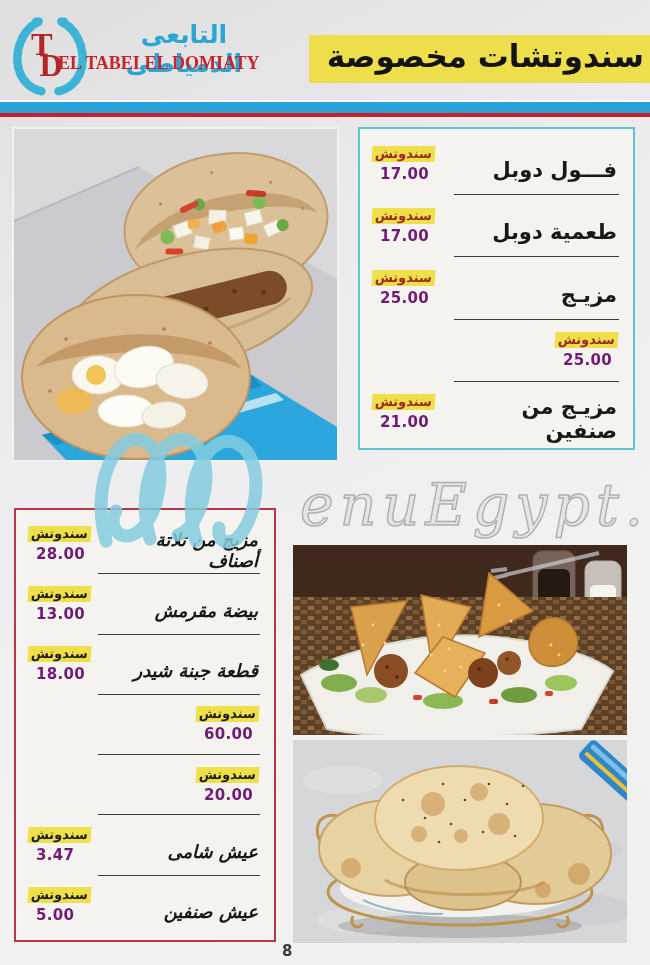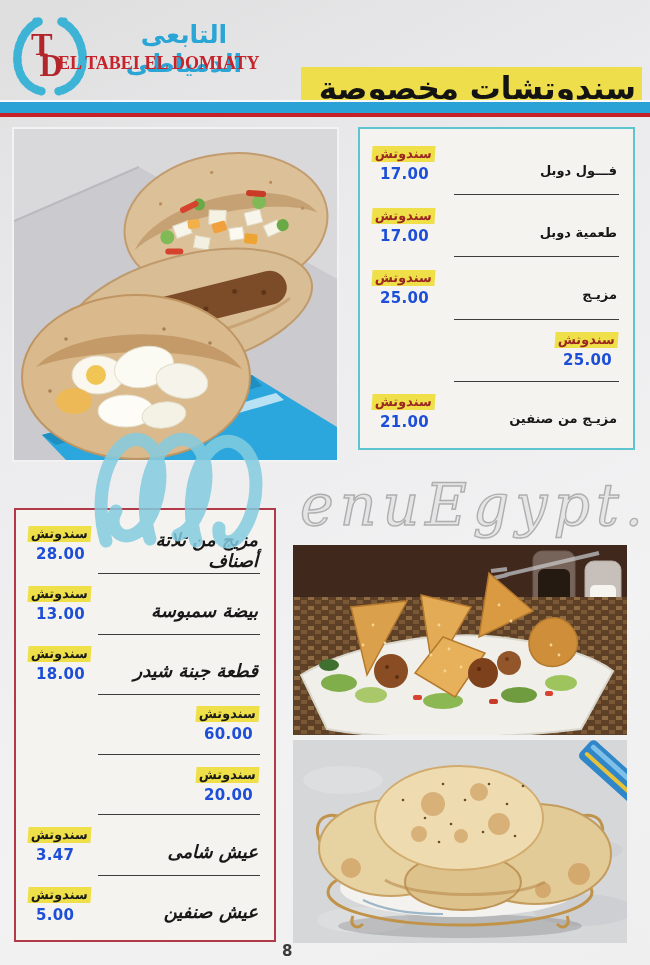--- a/index.html
+++ b/index.html
@@ -6,21 +6,21 @@
   body{width:650px;height:965px;overflow:hidden;font-family:"DejaVu Sans",sans-serif;}
   .page{position:relative;width:650px;height:965px;
         background:linear-gradient(155deg,#dededf 0%,#ebebed 30%,#f2f2f3 70%,#efeff0 100%);}
 
   
   .logo-svg{position:absolute;left:10px;top:13px;width:80px;height:84px;}
   .brand-ar{position:absolute;left:84px;top:20px;width:200px;text-align:center;direction:rtl;
             color:#2aa6d6;font-weight:bold;font-size:25px;letter-spacing:-1px;}
   .brand-en{position:absolute;left:58px;top:53px;width:250px;text-align:left;
             font-family:"Liberation Serif",serif;font-weight:bold;font-size:18px;color:#c6232b;}
-  .page-title{position:absolute;right:8px;top:38px;direction:rtl;white-space:nowrap;margin-top:32px;}
+  .page-title{position:absolute;right:0;top:38px;direction:rtl;white-space:nowrap;}
   .page-title .hl{background:#eede4b;color:#131313;font-weight:bold;font-size:31px;
                   padding:3px 6px 9px 18px;}
   .band-blue{position:absolute;left:0;top:100px;width:650px;height:11px;background:#2aa2d6;
              border-top:2px solid #f8f8f8;}
   .band-red{position:absolute;left:0;top:113px;width:650px;height:4px;background:#c62128;}
 
   
   .photo{position:absolute;display:block;}
   .photo-pitas{left:12px;top:127px;width:323px;height:331px;border:2px solid #f2f2f2;}
   .photo-samosa{left:293px;top:545px;width:334px;height:190px;}
@@ -28,30 +28,30 @@
 
   
   .menu-box{position:absolute;display:flex;flex-direction:column;background:#f4f3f0;z-index:2;
             padding:4px 6px;box-sizing:border-box;}
   .menu-box.top{left:358px;top:127px;width:277px;height:323px;border:2px solid #5ec5d0;}
   .menu-box.bottom{left:14px;top:508px;width:262px;height:434px;border:2px solid #b23a48;}
   .menu-row{flex:1;position:relative;direction:rtl;display:flex;align-items:center;}
   .menu-row:not(:last-of-type)::after{content:"";position:absolute;bottom:0;left:88px;right:8px;
             height:1px;background:#3c3c3c;}
   .menu-box.bottom .menu-row:not(:last-of-type)::after{left:76px;}
-  .item-name{flex:1;text-align:right;font-weight:bold;font-size:13px;color:#181818;
+  .item-name{flex:1;text-align:right;font-weight:bold;font-size:21px;color:#181818;
              padding:12px 10px 0 4px;}
   .menu-box.bottom .item-name{font-size:18px;font-style:italic;}
   .price-col{direction:ltr;width:78px;display:flex;flex-direction:column;align-items:flex-start;
              padding-left:6px;box-sizing:border-box;}
   .unit-badge{background:#efe049;font-weight:bold;font-size:13px;padding:0 3px 1px;margin-bottom:3px;
               transform:skewX(-4deg);}
   .menu-box.top .unit-badge{color:#9a2722;}
   .menu-box.bottom .unit-badge{color:#1a1a1a;}
-  .item-price{font-weight:bold;font-size:15px;color:#1d4ed8;padding-left:8px;letter-spacing:.3px;}
+  .item-price{font-weight:bold;font-size:15px;color:#701a75;padding-left:8px;letter-spacing:.3px;}
 
   
   .watermark{position:absolute;left:88px;top:413px;width:558px;height:152px;z-index:6;pointer-events:none;}
 
   .page-number{position:absolute;left:282px;top:942px;font-size:15px;font-weight:bold;color:#3a3a3a;z-index:3;}
 </style>
 </head>
 <body>
 
 <div class="page">
@@ -189,21 +189,21 @@
 
       <div class="menu-row">
         <div class="item-name">مزيج من تلاتة أصناف</div>
         <div class="price-col">
           <span class="unit-badge">سندوتش</span>
           <span class="item-price">28.00</span>
         </div>
       </div>
 
       <div class="menu-row">
-        <div class="item-name">بيضة سمبوسة</div>
+        <div class="item-name">بيضة مقرمش</div>
         <div class="price-col">
           <span class="unit-badge">سندوتش</span>
           <span class="item-price">13.00</span>
         </div>
       </div>
 
       <div class="menu-row">
         <div class="item-name">قطعة جبنة شيدر</div>
         <div class="price-col">
           <span class="unit-badge">سندوتش</span>

